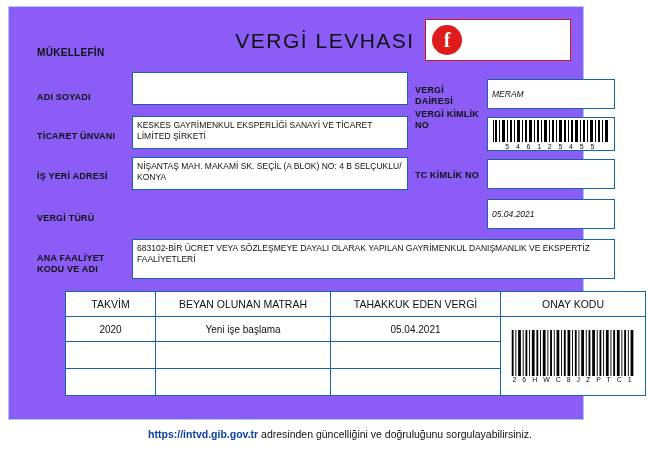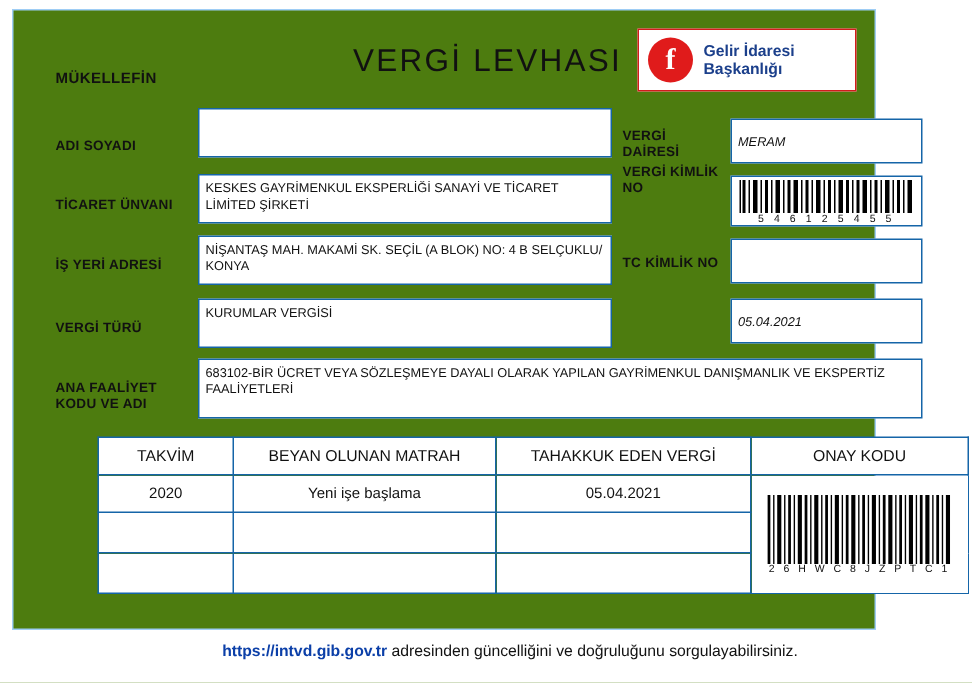--- a/index.html
+++ b/index.html
@@ -19,21 +19,21 @@
     height: 455px;
     background: #ffffff;
     box-sizing: border-box;
   }
   .card {
     position: absolute;
     left: 8px;
     top: 6px;
     width: 576px;
     height: 414px;
-    background: #4d7c0f;
+    background: #8b5cf6;
     border: 1px solid #9ecdf5;
     box-sizing: border-box;
     padding-left: 36px;
   }
   
   .doc-title {
     position: absolute;
     left: 0;
     top: 22px;
     width: 632px;
@@ -190,41 +190,36 @@
 </head>
 <body>
 
 <div class="page">
   <div class="card">
 
     <div class="doc-title">VERGİ LEVHASI</div>
 
     <div class="logo-box">
       <div class="logo-mark">f</div>
-      <div class="logo-text">
-        <div>Gelir İdaresi</div>
-        <div>Başkanlığı</div>
-      </div>
     </div>
 
     <div class="mukellefin">MÜKELLEFİN</div>
 
     <div class="lbl" style="left:28px; top:85px;">ADI SOYADI</div>
     <div class="lbl" style="left:28px; top:124px;">TİCARET ÜNVANI</div>
     <div class="lbl" style="left:28px; top:164px;text-align:center;">İŞ YERİ ADRESİ</div>
     <div class="lbl" style="left:28px; top:206px;">VERGİ TÜRÜ</div>
     <div class="lbl" style="left:28px; top:246px; width:95px;">
       <span>ANA FAALİYET</span><br>
       <span>KODU VE ADI</span>
     </div>
 
     <div class="fld" style="left:123px; top:65px; width:276px; height:33px;"></div>
     <div class="fld" style="left:123px; top:109px; width:276px; height:33px;">KESKES GAYRİMENKUL EKSPERLİĞİ SANAYİ VE TİCARET LİMİTED ŞİRKETİ</div>
     <div class="fld" style="left:123px; top:150px; width:276px; height:33px;">NİŞANTAŞ MAH. MAKAMİ SK. SEÇİL (A BLOK) NO: 4 B SELÇUKLU/ KONYA</div>
-    <div class="fld" style="left:123px; top:192px; width:276px; height:33px;">KURUMLAR VERGİSİ</div>
     <div class="fld" style="left:123px; top:232px; width:483px; height:40px;">683102-BİR ÜCRET VEYA SÖZLEŞMEYE DAYALI OLARAK YAPILAN GAYRİMENKUL DANIŞMANLIK VE EKSPERTİZ FAALİYETLERİ</div>
 
     <div class="lbl" style="left:406px; top:78px;">
       <span>VERGİ</span><br>
       <span>DAİRESİ</span>
     </div>
     <div class="lbl" style="left:406px; top:102px;">
       <span>VERGİ KİMLİK</span><br>
       <span>NO</span>
     </div>

